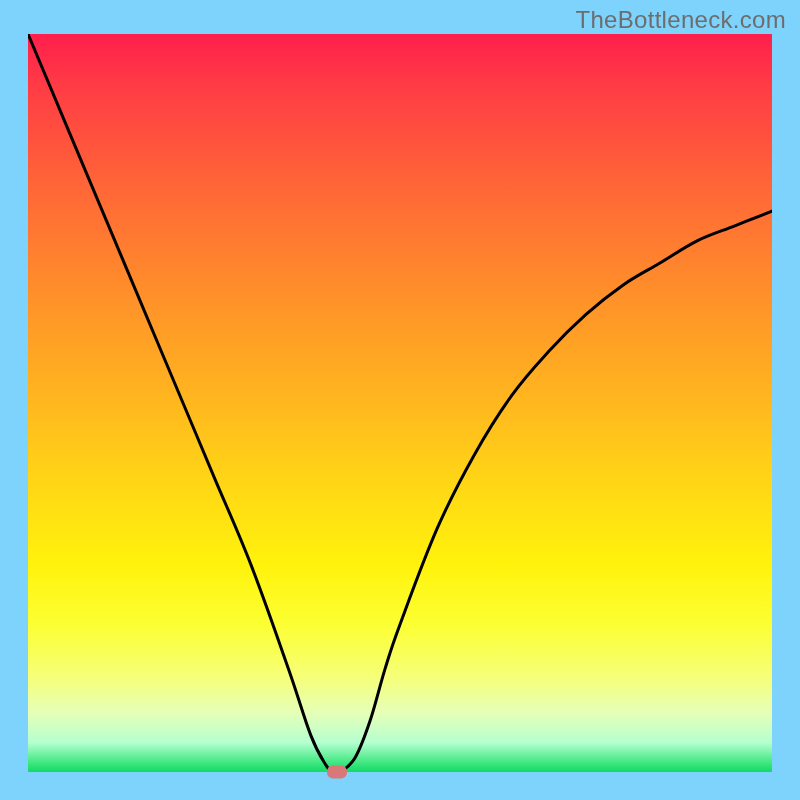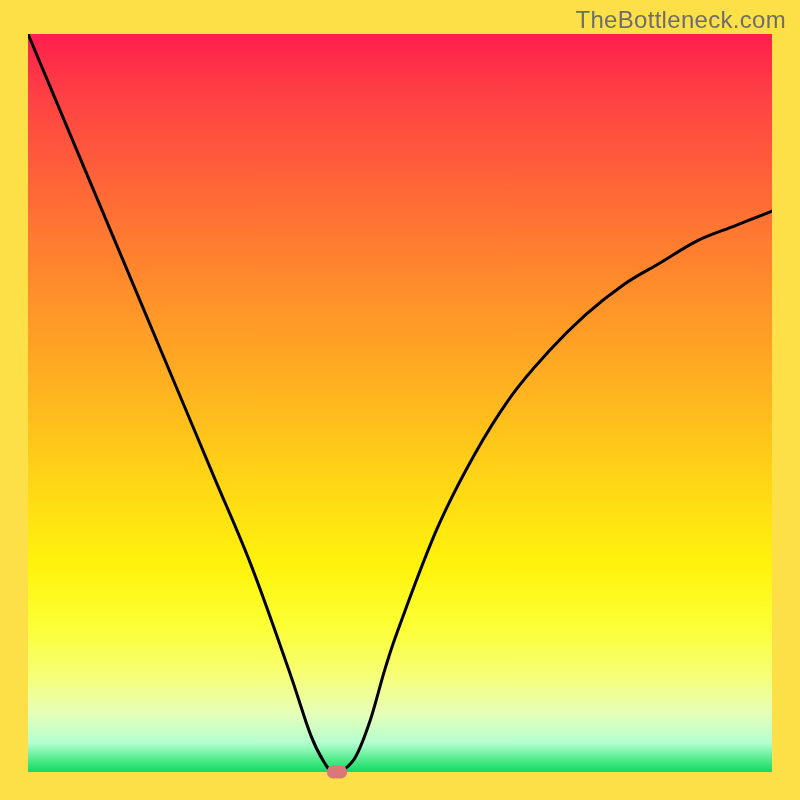--- a/index.html
+++ b/index.html
@@ -1,21 +1,21 @@
 <!DOCTYPE html>
 <html><head>
 <meta charset="utf-8">
 <style>
   * { margin: 0; padding: 0; box-sizing: border-box; }
   html, body { width: 800px; height: 800px; overflow: hidden; background: #000; }
   .frame {
     position: relative;
     width: 800px;
     height: 800px;
-    background: #fde047;
+    background: #7dd3fc;
   }
   .watermark {
     position: absolute;
     top: 6px;
     right: 14px;
     color: #6d6d6d;
     font-family: Arial, Helvetica, sans-serif;
     font-size: 24px;
     font-weight: 400;
     letter-spacing: 0.3px;

